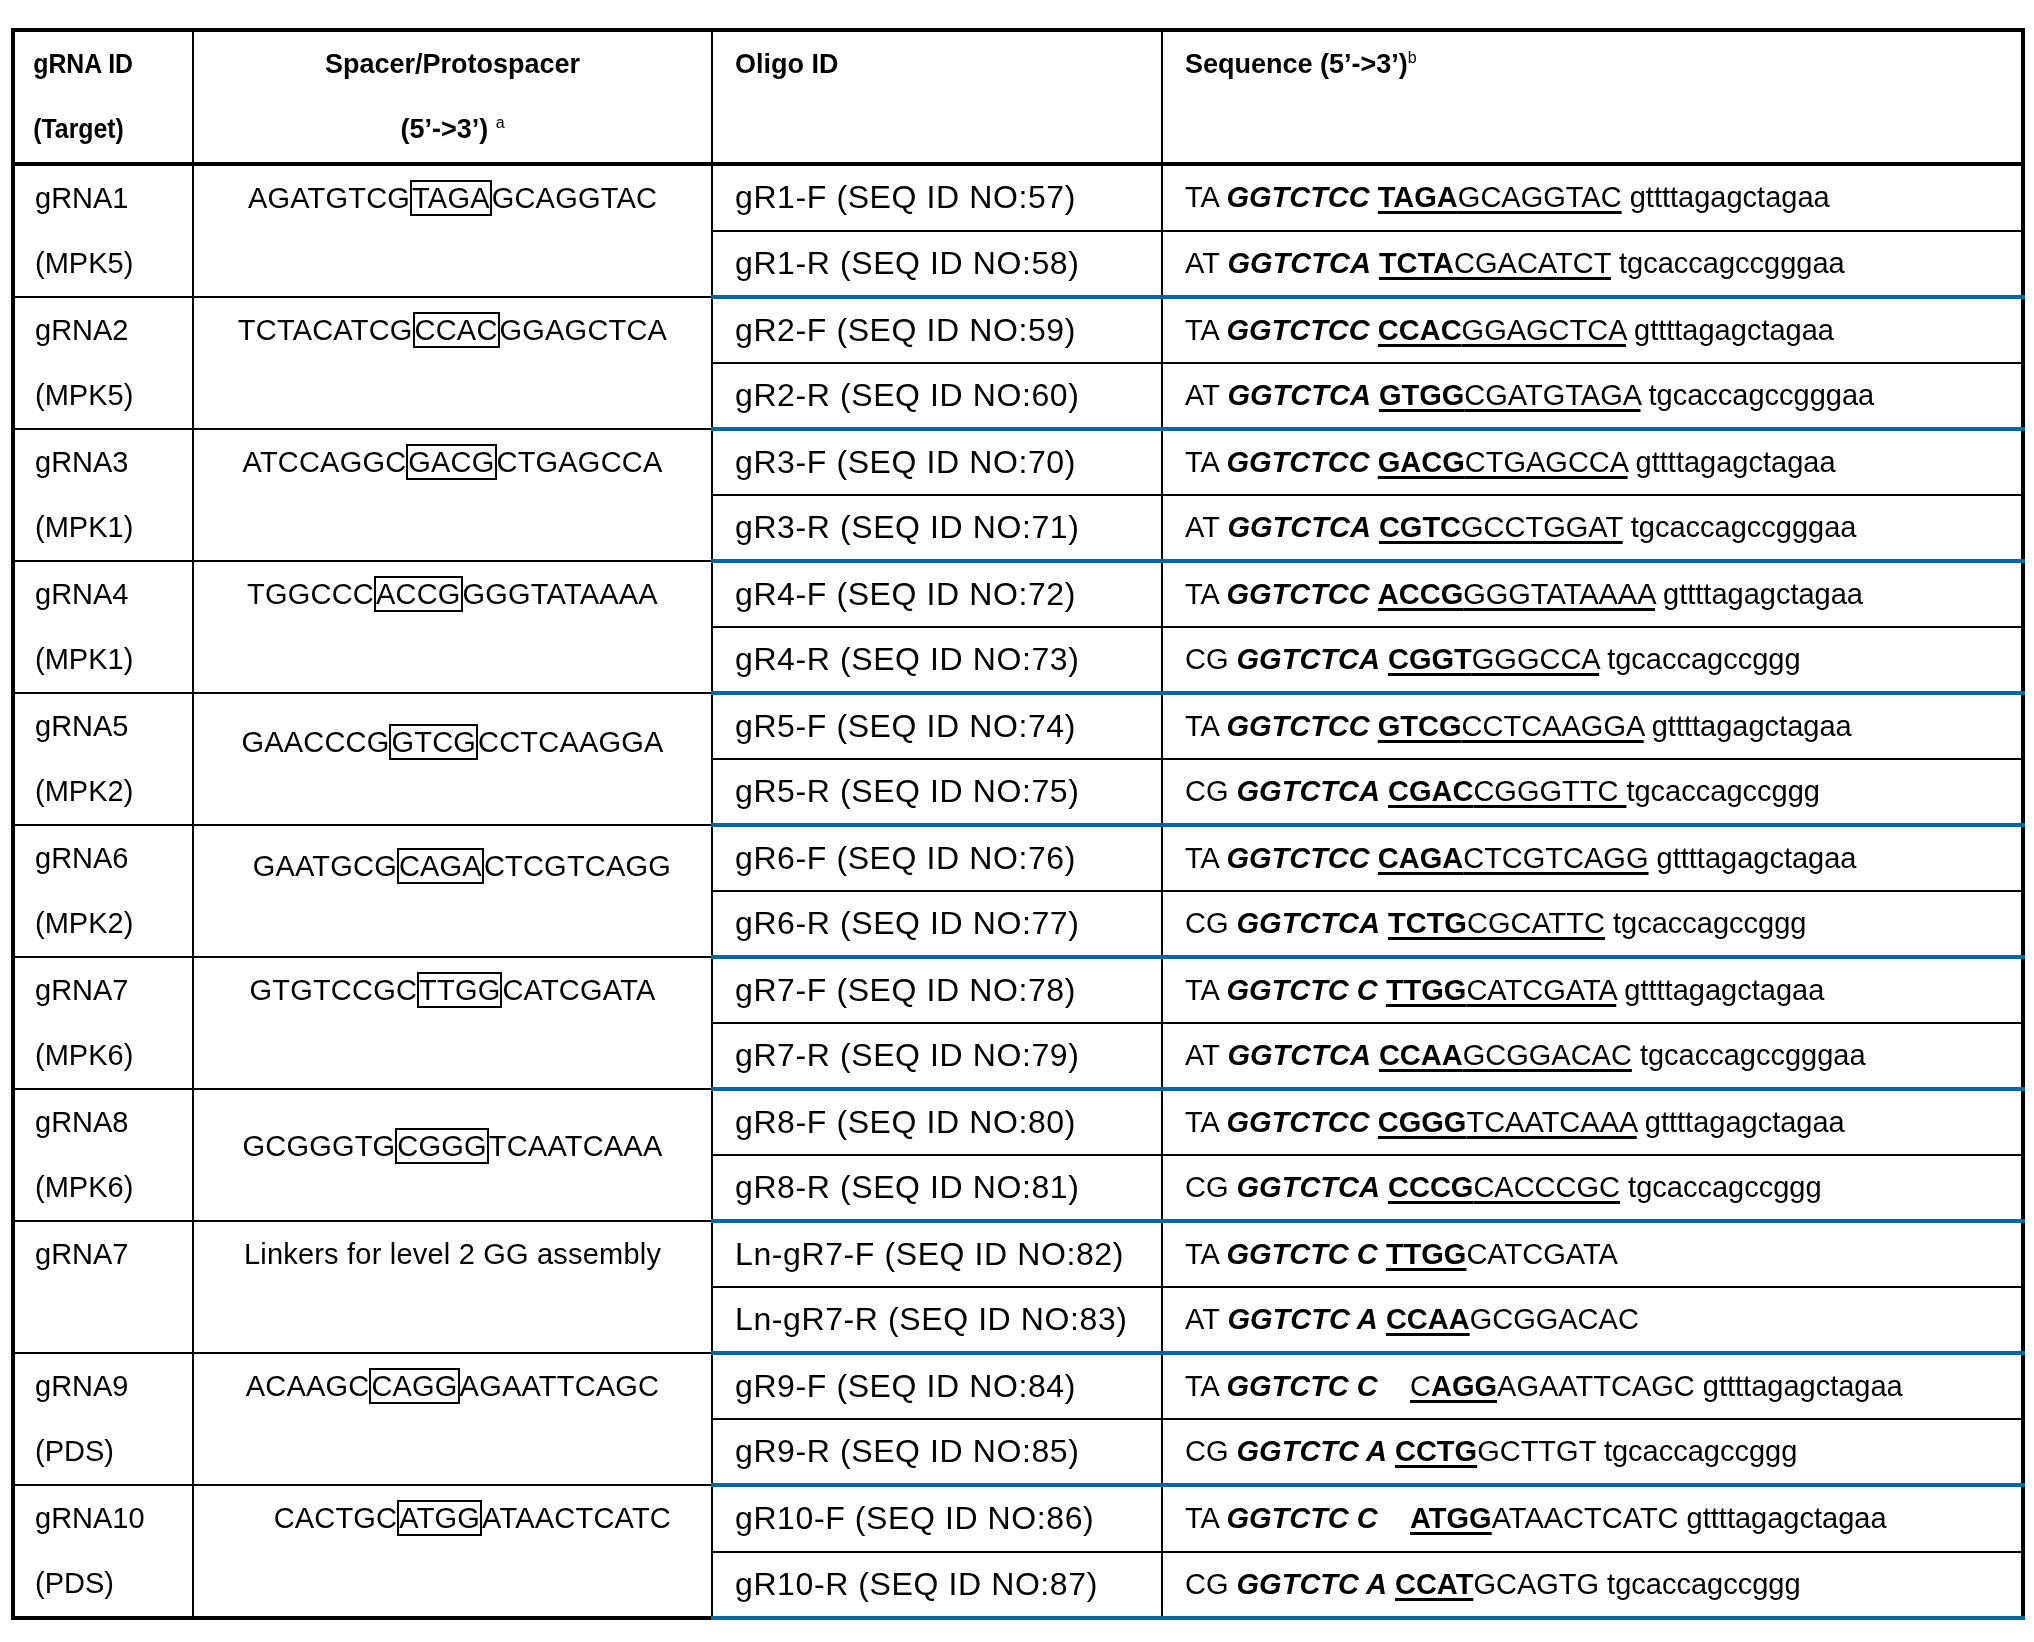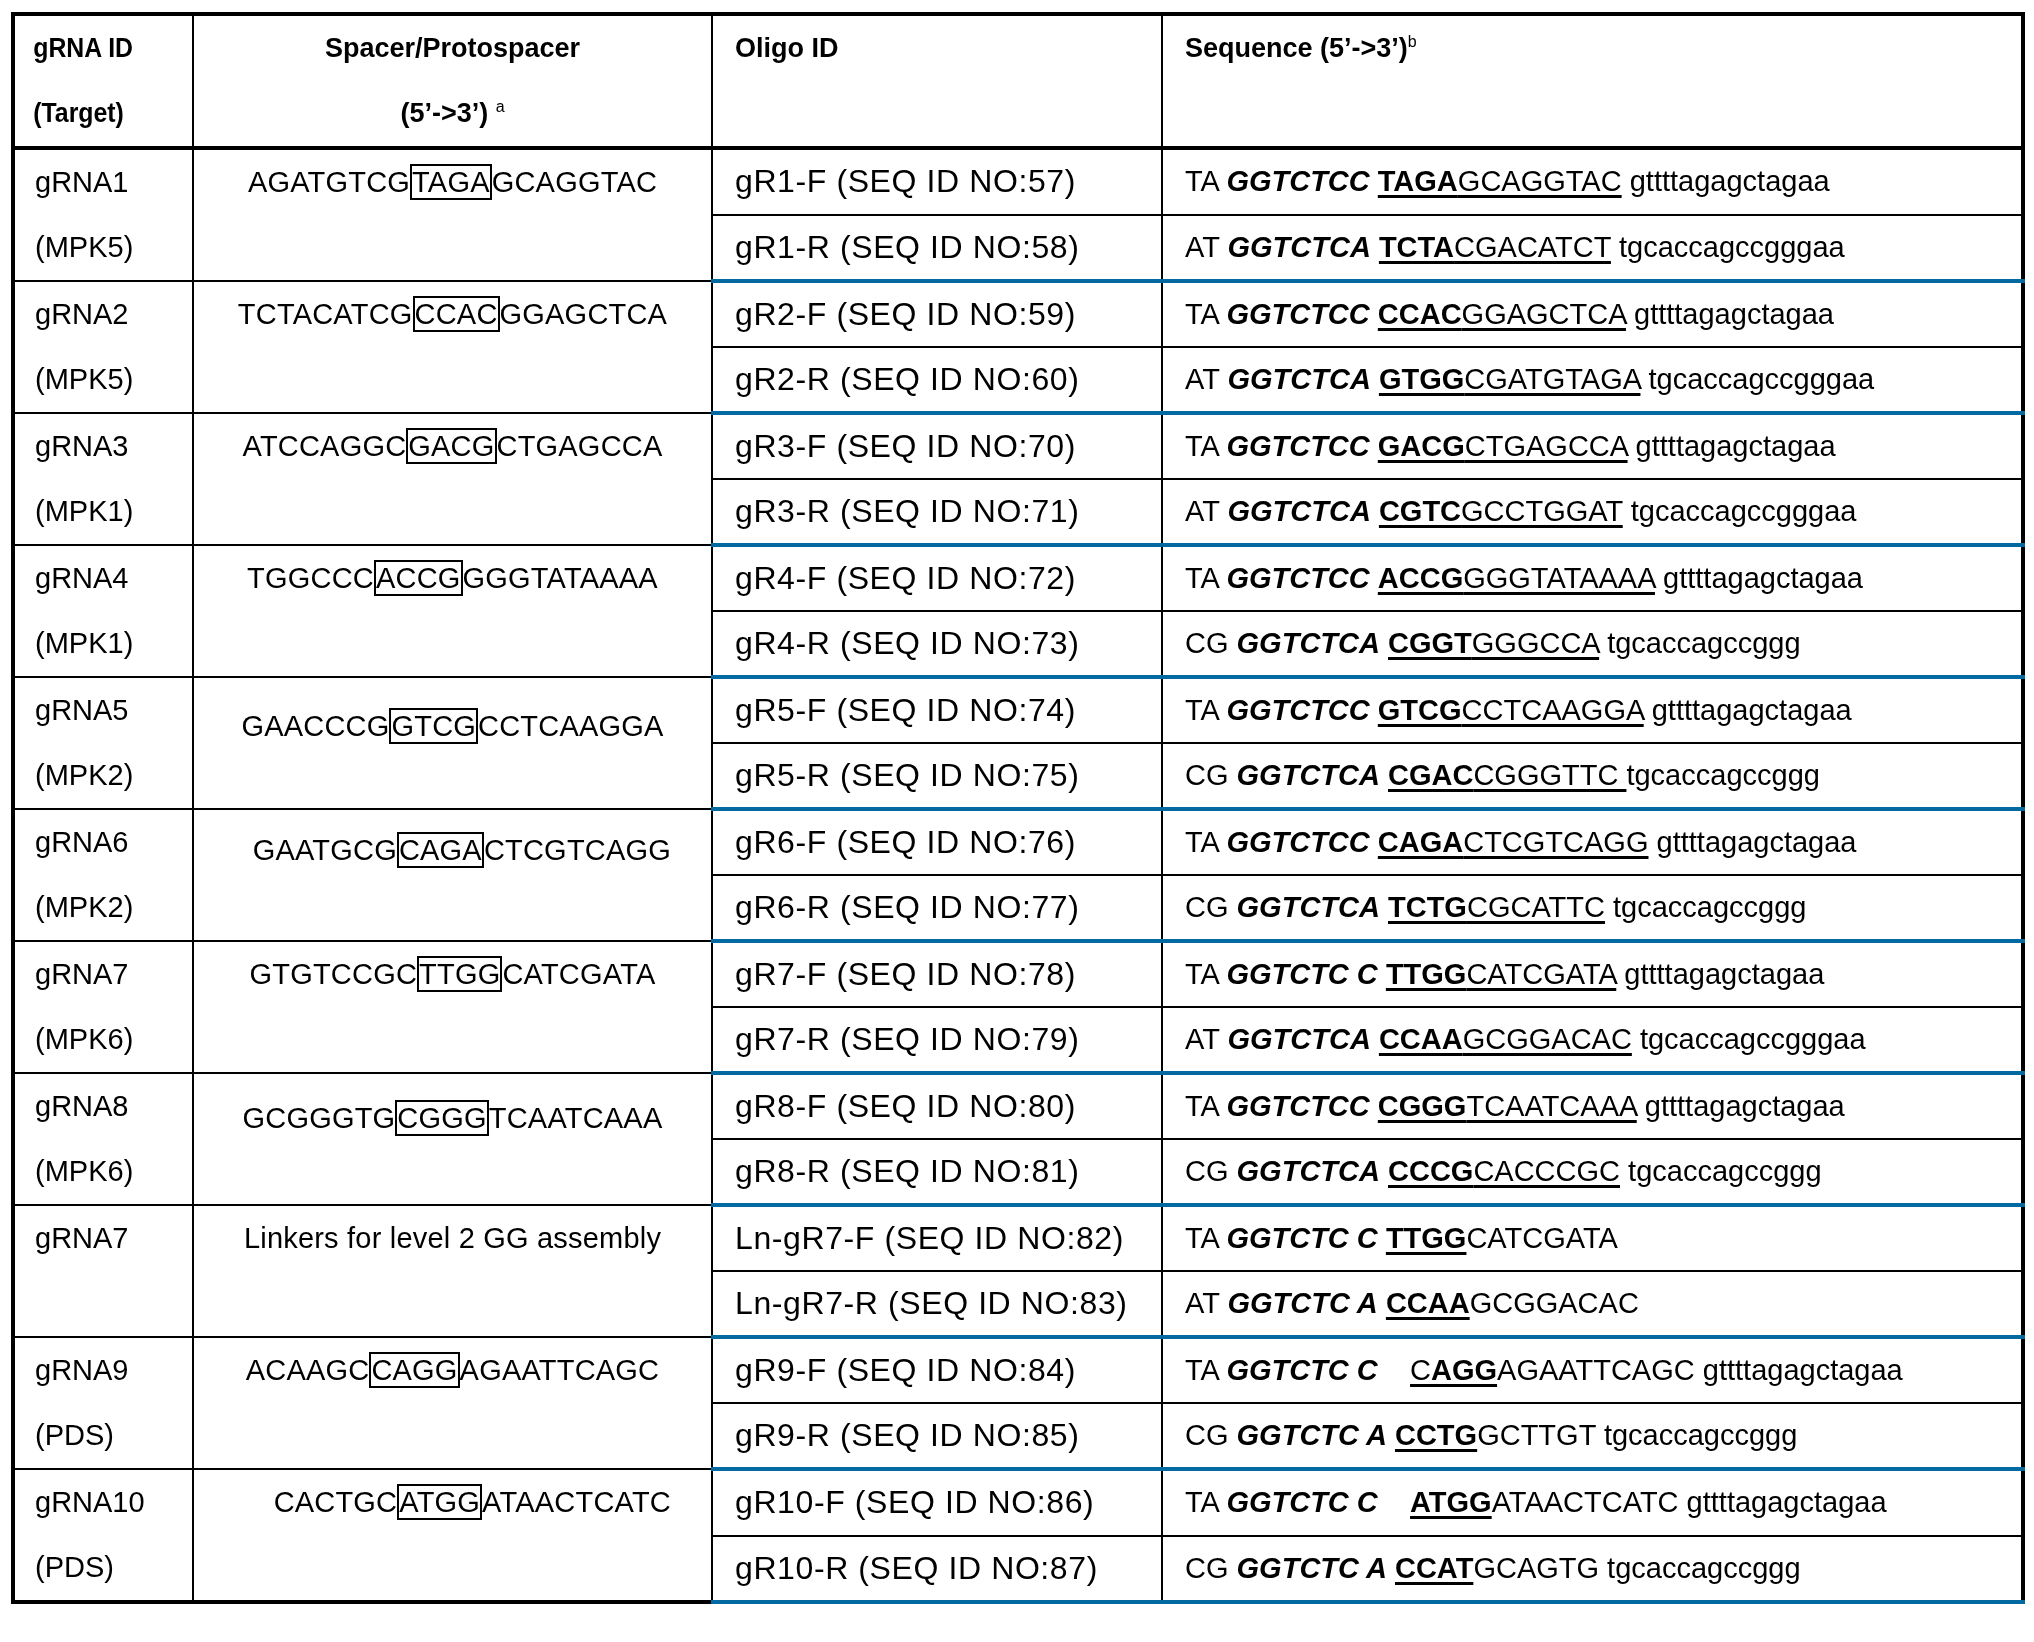--- a/index.html
+++ b/index.html
@@ -1,19 +1,19 @@
 <!DOCTYPE html>
 <html><head>
 <meta charset="utf-8">
 <style>
   html, body { margin: 0; padding: 0; background: #ffffff; }
   body { width: 2034px; height: 1642px; position: relative; overflow: hidden; font-family: "Liberation Sans", sans-serif; color: #000; }
   .title-fragment { position: absolute; left: 0; top: 0; width: 2034px; height: 12px; overflow: hidden; }
   table.oligo-table {
-    position: absolute; left: 11px; top: 12px;
+    position: absolute; left: 11px; top: 28px;
     width: 2010px; border-collapse: collapse; table-layout: fixed;
     border: 4px solid #000;
   }
   table.oligo-table td, table.oligo-table th {
     border: 2px solid #000; padding: 0; vertical-align: top;
   }
   col.c1 { width: 180px; }
   col.c2 { width: 519px; }
   col.c3 { width: 450px; }
   col.c4 { width: 861px; }
@@ -170,21 +170,21 @@
       <tr class="sub group-end">
         <td class="oligo"><span>gR7-R (SEQ ID NO:79)</span></td>
         <td class="seq"><span class="gap">AT </span><span class="bsa">GGTCTCA</span><span class="gap"> </span><span class="ul"><span class="ovh">CCAA</span><span class="gap">GCGGACAC</span></span><span class="gap"> tgcaccagccgggaa</span></td>
       </tr>
       <tr class="sub">
         <td class="gid" rowspan="2">
           <div>gRNA8</div>
           <div>(MPK6)</div>
         </td>
         <td class="spacer" rowspan="2">
-          <div style="padding:12px 40px; word-break:break-all;"><span>GCGGGTG</span><span class="box">CGGG</span><span>TCAATCAAA</span></div>
+          <div style="padding:12px 40px; word-break:break-all;margin-top:12px;"><span>GCGGGTG</span><span class="box">CGGG</span><span>TCAATCAAA</span></div>
         </td>
         <td class="oligo"><span>gR8-F (SEQ ID NO:80)</span></td>
         <td class="seq"><span class="gap">TA </span><span class="bsa">GGTCTCC</span><span class="gap"> </span><span class="ul"><span class="ovh">CGGG</span><span class="gap">TCAATCAAA</span></span><span class="gap"> gttttagagctagaa</span></td>
       </tr>
       <tr class="sub group-end">
         <td class="oligo"><span>gR8-R (SEQ ID NO:81)</span></td>
         <td class="seq"><span class="gap">CG </span><span class="bsa">GGTCTCA</span><span class="gap"> </span><span class="ul"><span class="ovh">CCCG</span><span class="gap">CACCCGC</span></span><span class="gap"> tgcaccagccggg</span></td>
       </tr>
       <tr class="sub">
         <td class="gid" rowspan="2">

